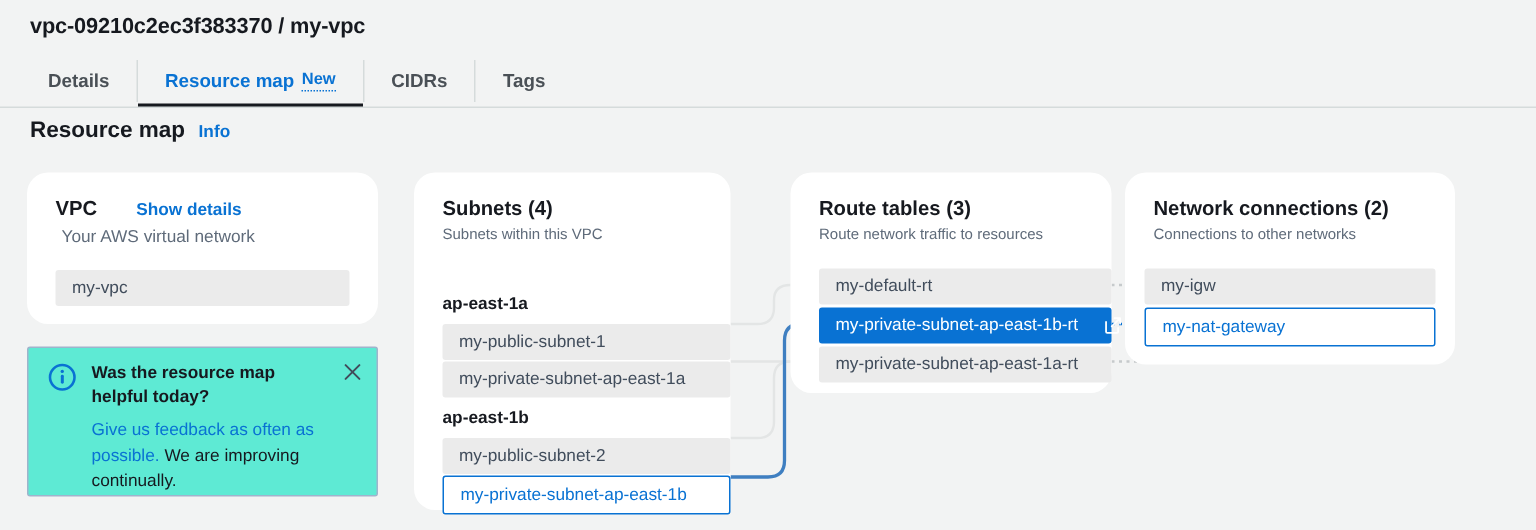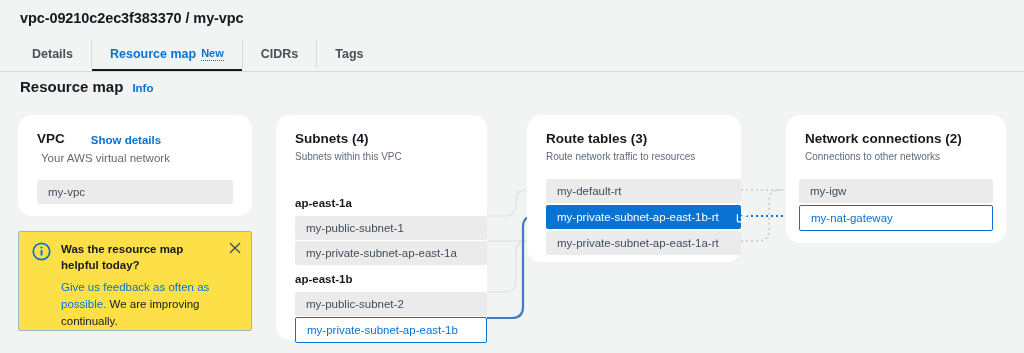--- a/index.html
+++ b/index.html
@@ -83,21 +83,21 @@
     background: #0972d3; color: #ffffff; justify-content: space-between; gap: 17px;
   }
   .az-label {
     position: absolute; font-size: 11.5px; font-weight: bold; color: #16191f;
   }
   .ext-icon { display: flex; align-items: center; }
 
   
   .feedback {
     position: absolute; left: 18px; top: 231px; width: 234px; height: 100px;
-    background: #fde047; border: 1px solid #9fb4cc; border-radius: 2px;
+    background: #5eead4; border: 1px solid #9fb4cc; border-radius: 2px;
   }
   .fb-icon { position: absolute; left: 13px; top: 10px; }
   .fb-title {
     position: absolute; left: 42px; top: 9px; width: 158px;
     font-size: 11.5px; font-weight: bold; color: #16191f; line-height: 16px;
   }
   .fb-close {
     position: absolute; right: 9px; top: 9px; width: 14px; height: 14px;
     cursor: pointer;
   }
@@ -211,21 +211,21 @@
       <span class="ext-icon">
         <svg width="12" height="12" viewBox="0 0 14 14">
           <path d="M1.6,4.2 v7.6 a0.9,0.9 0 0 0 0.9,0.9 h7.6 a0.9,0.9 0 0 0 0.9,-0.9 v-3.0" fill="none" stroke="#ffffff" stroke-width="1.4" stroke-linecap="round"></path>
           <path d="M6.0,7.6 L12.2,1.5 M8.2,1.3 H12.5 V5.6" fill="none" stroke="#ffffff" stroke-width="1.4" stroke-linecap="round" stroke-linejoin="round"></path>
         </svg>
       </span>
     </div>
     <div class="node" style="left:19px; top:116px; width:195px;">my-private-subnet-ap-east-1a-rt</div>
   </div>
 
-  <div class="panel" style="left:786px; top:115px; width:220px; height:128px;">
+  <div class="panel" style="left:750px; top:115px; width:220px; height:128px;">
     <div class="panel-head">
       <div class="t">Network connections (2)</div>
       <div class="s">Connections to other networks</div>
     </div>
     <div class="node selected-outline" style="left:13px; top:90px; width:194px;">my-nat-gateway</div>
     <div class="node" style="left:13px; top:64px; width:194px;">my-igw</div>
   </div>
 
 </div>
 

